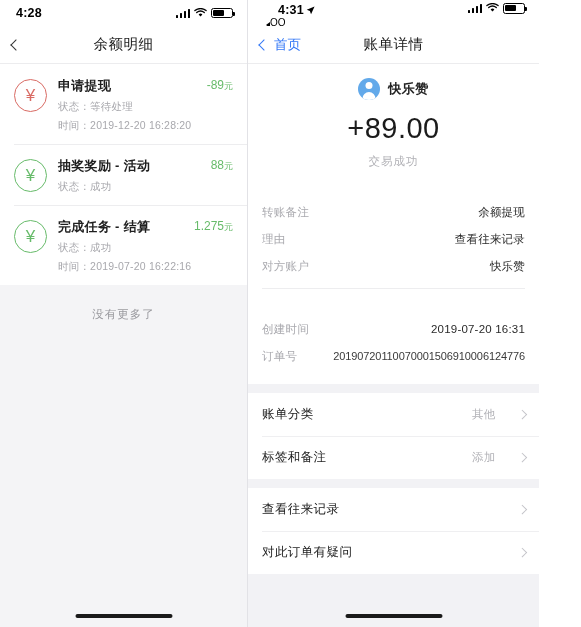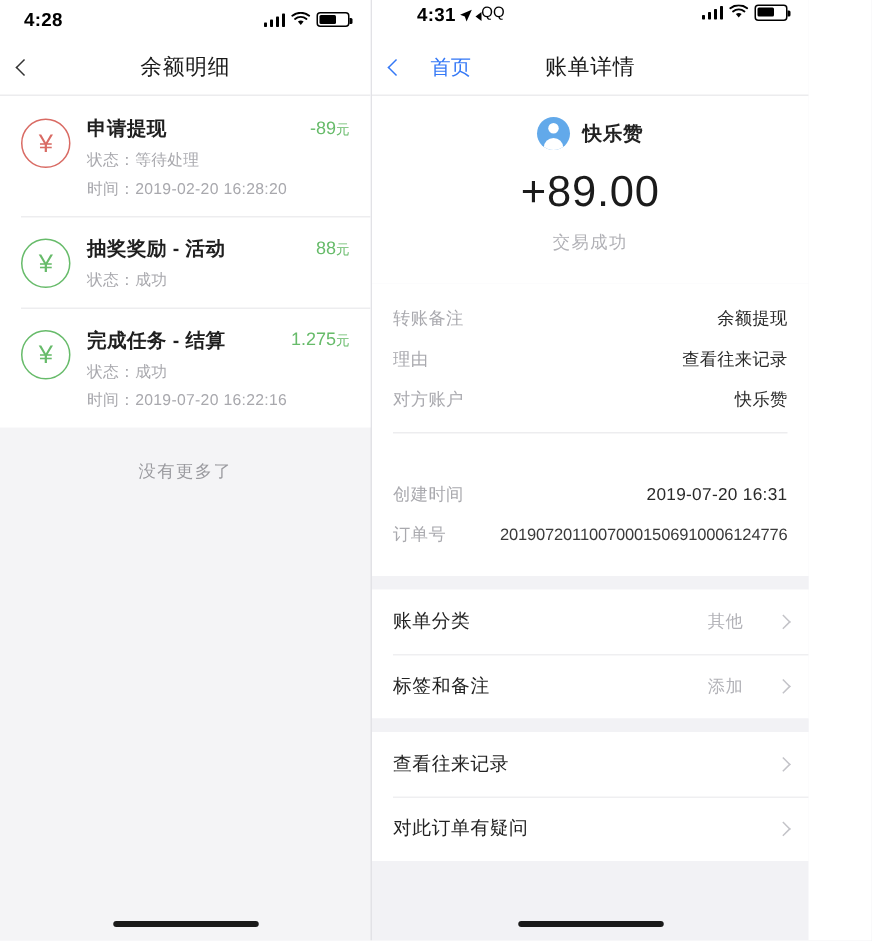--- a/index.html
+++ b/index.html
@@ -33,31 +33,31 @@
     width: 22px; height: 10.5px; border: 1.2px solid #000; border-radius: 2.5px;
     position: relative; padding: 1.2px;
   }
   .battery::after {
     content: ""; position: absolute; right: -3px; top: 3px;
     width: 1.6px; height: 4px; background: #000; border-radius: 0 1px 1px 0;
   }
   .battery b { display: block; height: 100%; width: 60%; background: #000; border-radius: 1px; }
   .qq-back { display: flex; align-items: flex-end; gap: 0; font-size: 10px; color: #000; padding-left: 2px; }
   .qq-tri { width: 0; height: 0; border-top: 3.5px solid transparent; border-bottom: 3.5px solid transparent; border-right: 4px solid #000; }
-  .st-stack { display: flex; flex-direction: row; align-items: flex-start; }
+  .st-stack { display: flex; flex-direction: column; align-items: flex-start; }
   .st-row1 { display: flex; align-items: center; gap: 2px; padding-left: 14px; }
 
   
   .navbar {
     height: 38px; background: #ffffff; position: relative;
     display: flex; align-items: center; justify-content: center;
     border-bottom: 1px solid #ececee;
   }
   .nav-title { font-size: 14.5px; color: #1a1a1a; font-weight: 500; letter-spacing: .5px; }
-  .nav-back { position: absolute; left: 12px; display: flex; align-items: center; gap: 16px; cursor: pointer; }
+  .nav-back { position: absolute; left: 12px; display: flex; align-items: center; gap: 3px; cursor: pointer; }
   .chev-left {
     width: 8px; height: 8px; border-left: 1.6px solid #333; border-bottom: 1.6px solid #333;
     transform: rotate(45deg); display: inline-block;
   }
   .chev-left.blue { border-color: #3478f6; }
   .nav-back-label { font-size: 13.5px; color: #3478f6; margin-left: 3px; }
 
   
   .list-card { background: #ffffff; }
   .list-row {
@@ -165,21 +165,21 @@
     <span class="nav-title">余额明细</span>
   </div>
 
   <div class="list-card">
 
     <div class="list-row">
       <div class="coin red">¥</div>
       <div class="row-mid">
         <div class="row-title">申请提现</div>
         <div class="row-sub">状态：等待处理</div>
-        <div class="row-sub">时间：2019-02-20 16:28:20</div>
+        <div class="row-sub">时间：2019-12-20 16:28:20</div>
       </div>
       <div class="row-amt">
         <span>-89</span><span class="unit">元</span>
       </div>
     </div>
 
     <div class="list-row">
       <div class="coin">¥</div>
       <div class="row-mid">
         <div class="row-title">抽奖奖励 - 活动</div>

